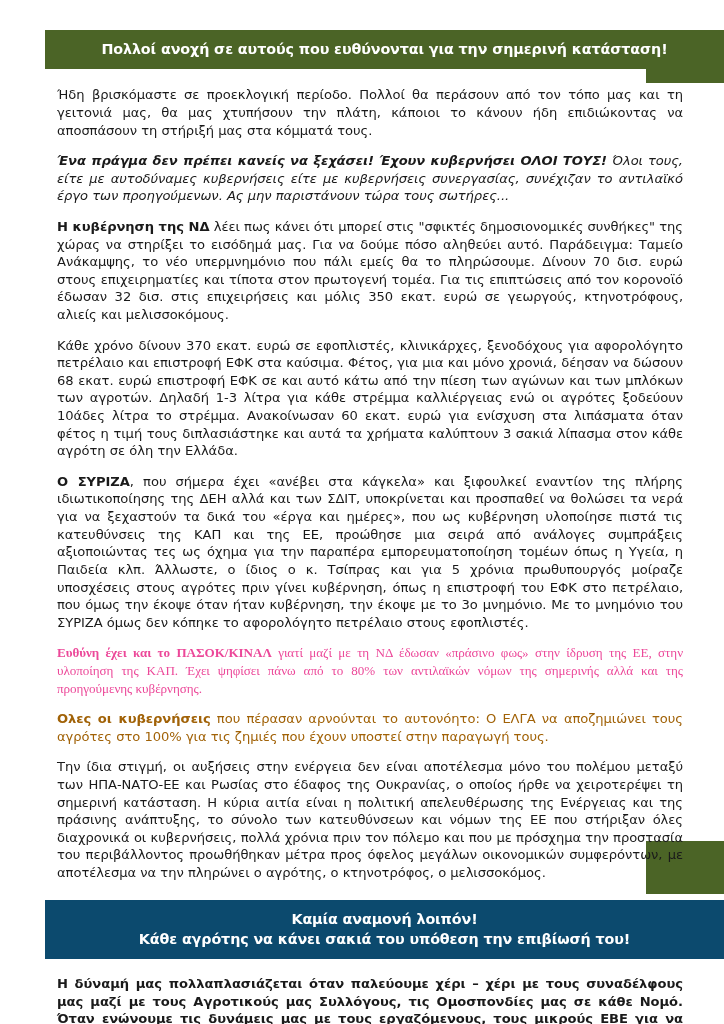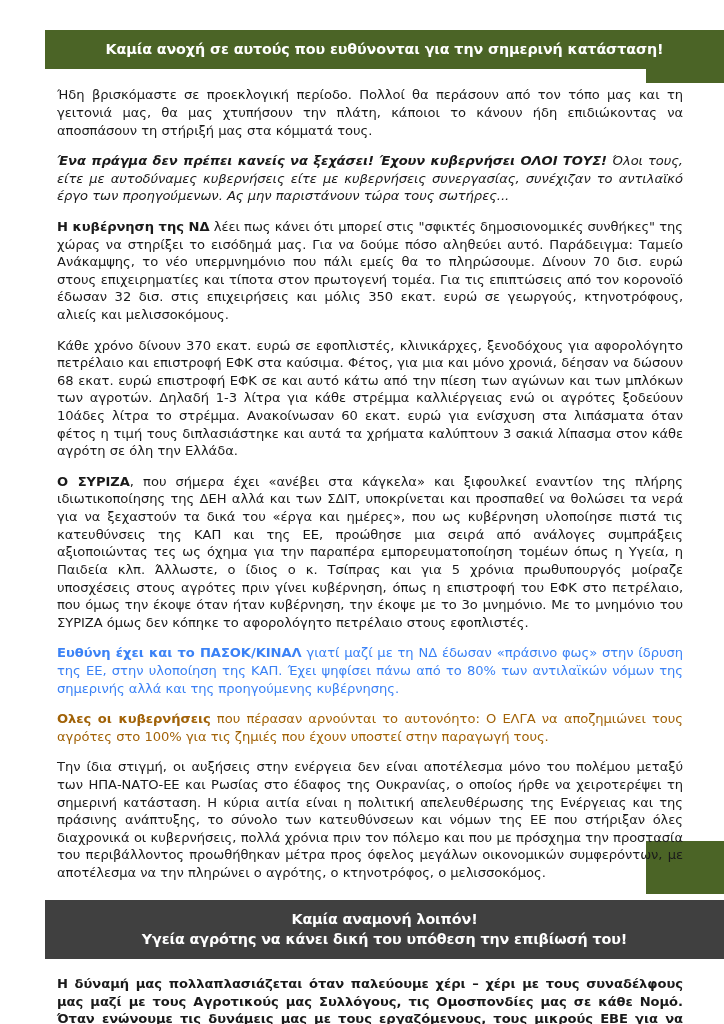--- a/index.html
+++ b/index.html
@@ -86,48 +86,48 @@
 
 <div class="page" style="background: rgb(255, 255, 255);">
 
   <div class="banner-edge" id="banner-top-edge" style="background: rgb(75, 100, 38);"></div>
   <div class="banner-edge" id="banner-bottom-edge" style="background: rgb(75, 100, 38);"></div>
 
   <div class="content">
 
     <div class="banner-row">
       <div class="banner" style="background: rgb(75, 100, 38); color: rgb(255, 255, 255);">
-        <span class="banner-line">Καμία ανοχή σε αυτούς που ευθύνονται για την σημερινή κατάσταση!</span>
+        <span class="banner-line">Πολλοί ανοχή σε αυτούς που ευθύνονται για την σημερινή κατάσταση!</span>
       </div>
     </div>
 
     <div class="spacer-after-banner"></div>
 
     <p class="para" style="color: rgb(26, 26, 26);"><span>Ήδη βρισκόμαστε σε προεκλογική περίοδο. Πολλοί θα περάσουν από τον τόπο μας και τη γειτονιά μας, θα μας χτυπήσουν την πλάτη, κάποιοι το κάνουν ήδη επιδιώκοντας να αποσπάσουν τη στήριξή μας στα κόμματά τους.</span></p>
 
     <p class="para" style="color: rgb(26, 26, 26); font-style: italic;"><span class="lead">Ένα πράγμα δεν πρέπει κανείς να ξεχάσει! Έχουν κυβερνήσει ΟΛΟΙ ΤΟΥΣ!</span><span> Όλοι τους, είτε με αυτοδύναμες κυβερνήσεις είτε με κυβερνήσεις συνεργασίας, συνέχιζαν το αντιλαϊκό έργο των προηγούμενων. Ας μην παριστάνουν τώρα τους σωτήρες...</span></p>
 
     <p class="para" style="color: rgb(26, 26, 26);"><span class="lead">Η κυβέρνηση της ΝΔ</span><span> λέει πως κάνει ότι μπορεί στις "σφικτές δημοσιονομικές συνθήκες" της χώρας να στηρίξει το εισόδημά μας. Για να δούμε πόσο αληθεύει αυτό. Παράδειγμα: Ταμείο Ανάκαμψης, το νέο υπερμνημόνιο που πάλι εμείς θα το πληρώσουμε. Δίνουν 70 δισ. ευρώ στους επιχειρηματίες και τίποτα στον πρωτογενή τομέα. Για τις επιπτώσεις από τον κορονοϊό έδωσαν 32 δισ. στις επιχειρήσεις και μόλις 350 εκατ. ευρώ σε γεωργούς, κτηνοτρόφους, αλιείς και μελισσοκόμους.</span></p>
 
     <p class="para" style="color: rgb(26, 26, 26);"><span>Κάθε χρόνο δίνουν 370 εκατ. ευρώ σε εφοπλιστές, κλινικάρχες, ξενοδόχους για αφορολόγητο πετρέλαιο και επιστροφή ΕΦΚ στα καύσιμα. Φέτος, για μια και μόνο χρονιά, δέησαν να δώσουν 68 εκατ. ευρώ επιστροφή ΕΦΚ σε και αυτό κάτω από την πίεση των αγώνων και των μπλόκων των αγροτών. Δηλαδή 1-3 λίτρα για κάθε στρέμμα καλλιέργειας ενώ οι αγρότες ξοδεύουν 10άδες λίτρα το στρέμμα. Ανακοίνωσαν 60 εκατ. ευρώ για ενίσχυση στα λιπάσματα όταν φέτος η τιμή τους διπλασιάστηκε και αυτά τα χρήματα καλύπτουν 3 σακιά λίπασμα στον κάθε αγρότη σε όλη την Ελλάδα.</span></p>
 
     <p class="para" style="color: rgb(26, 26, 26);"><span class="lead">Ο ΣΥΡΙΖΑ</span><span>, που σήμερα έχει «ανέβει στα κάγκελα» και ξιφουλκεί εναντίον της πλήρης ιδιωτικοποίησης της ΔΕΗ αλλά και των ΣΔΙΤ, υποκρίνεται και προσπαθεί να θολώσει τα νερά για να ξεχαστούν τα δικά του «έργα και ημέρες», που ως κυβέρνηση υλοποίησε πιστά τις κατευθύνσεις της ΚΑΠ και της ΕΕ, προώθησε μια σειρά από ανάλογες συμπράξεις αξιοποιώντας τες ως όχημα για την παραπέρα εμπορευματοποίηση τομέων όπως η Υγεία, η Παιδεία κλπ. Άλλωστε, ο ίδιος ο κ. Τσίπρας και για 5 χρόνια πρωθυπουργός μοίραζε υποσχέσεις στους αγρότες πριν γίνει κυβέρνηση, όπως η επιστροφή του ΕΦΚ στο πετρέλαιο, που όμως την έκοψε όταν ήταν κυβέρνηση, την έκοψε με το 3ο μνημόνιο. Με το μνημόνιο του ΣΥΡΙΖΑ όμως δεν κόπηκε το αφορολόγητο πετρέλαιο στους εφοπλιστές.</span></p>
 
-    <p class="para" style="color: #3b82f6;"><span class="lead">Ευθύνη έχει και το ΠΑΣΟΚ/ΚΙΝΑΛ</span><span> γιατί μαζί με τη ΝΔ έδωσαν «πράσινο φως» στην ίδρυση της ΕΕ, στην υλοποίηση της ΚΑΠ. Έχει ψηφίσει πάνω από το 80% των αντιλαϊκών νόμων της σημερινής αλλά και της προηγούμενης κυβέρνησης.</span></p>
+    <p class="para" style="color: #ec4899; font-family: Liberation Serif, serif;"><span class="lead">Ευθύνη έχει και το ΠΑΣΟΚ/ΚΙΝΑΛ</span><span> γιατί μαζί με τη ΝΔ έδωσαν «πράσινο φως» στην ίδρυση της ΕΕ, στην υλοποίηση της ΚΑΠ. Έχει ψηφίσει πάνω από το 80% των αντιλαϊκών νόμων της σημερινής αλλά και της προηγούμενης κυβέρνησης.</span></p>
 
     <p class="para" style="color: #a16207;"><span class="lead">Ολες οι κυβερνήσεις</span><span> που πέρασαν αρνούνται το αυτονόητο: Ο ΕΛΓΑ να αποζημιώνει τους αγρότες στο 100% για τις ζημιές που έχουν υποστεί στην παραγωγή τους.</span></p>
 
     <p class="para" style="color: rgb(26, 26, 26);"><span>Την ίδια στιγμή, οι αυξήσεις στην ενέργεια δεν είναι αποτέλεσμα μόνο του πολέμου μεταξύ των ΗΠΑ-ΝΑΤΟ-ΕΕ και Ρωσίας στο έδαφος της Ουκρανίας, ο οποίος ήρθε να χειροτερέψει τη σημερινή κατάσταση. Η κύρια αιτία είναι η πολιτική απελευθέρωσης της Ενέργειας και της πράσινης ανάπτυξης, το σύνολο των κατευθύνσεων και νόμων της ΕΕ που στήριξαν όλες διαχρονικά οι κυβερνήσεις, πολλά χρόνια πριν τον πόλεμο και  που με πρόσχημα την προστασία του περιβάλλοντος προωθήθηκαν μέτρα προς όφελος μεγάλων οικονομικών συμφερόντων, με αποτέλεσμα να την πληρώνει ο αγρότης, ο κτηνοτρόφος, ο μελισσοκόμος.</span></p>
 
     <div class="spacer-before-banner"></div>
 
     <div class="banner-row">
-      <div class="banner" style="background: #404040; color: rgb(255, 255, 255);">
+      <div class="banner" style="background: #0c4a6e; color: rgb(255, 255, 255);">
         <span class="banner-line">Καμία αναμονή λοιπόν!</span>
-        <span class="banner-line">Υγεία αγρότης να κάνει δική του υπόθεση την επιβίωσή του!</span>
+        <span class="banner-line">Κάθε αγρότης να κάνει σακιά του υπόθεση την επιβίωσή του!</span>
       </div>
     </div>
 
     <div class="banner-gap-below"></div>
 
     <p class="para" style="color: rgb(26, 26, 26);"><span class="lead">Η δύναμή μας πολλαπλασιάζεται όταν παλεύουμε χέρι – χέρι με τους συναδέλφους μας μαζί με τους Αγροτικούς μας Συλλόγους, τις Ομοσπονδίες μας σε κάθε Νομό. Όταν ενώνουμε τις δυνάμεις μας με τους εργαζόμενους, τους μικρούς ΕΒΕ για να μπει φρένο στην ακρίβεια και στον εμπαιγμό</span></p>
 
   </div>
 </div>
 

